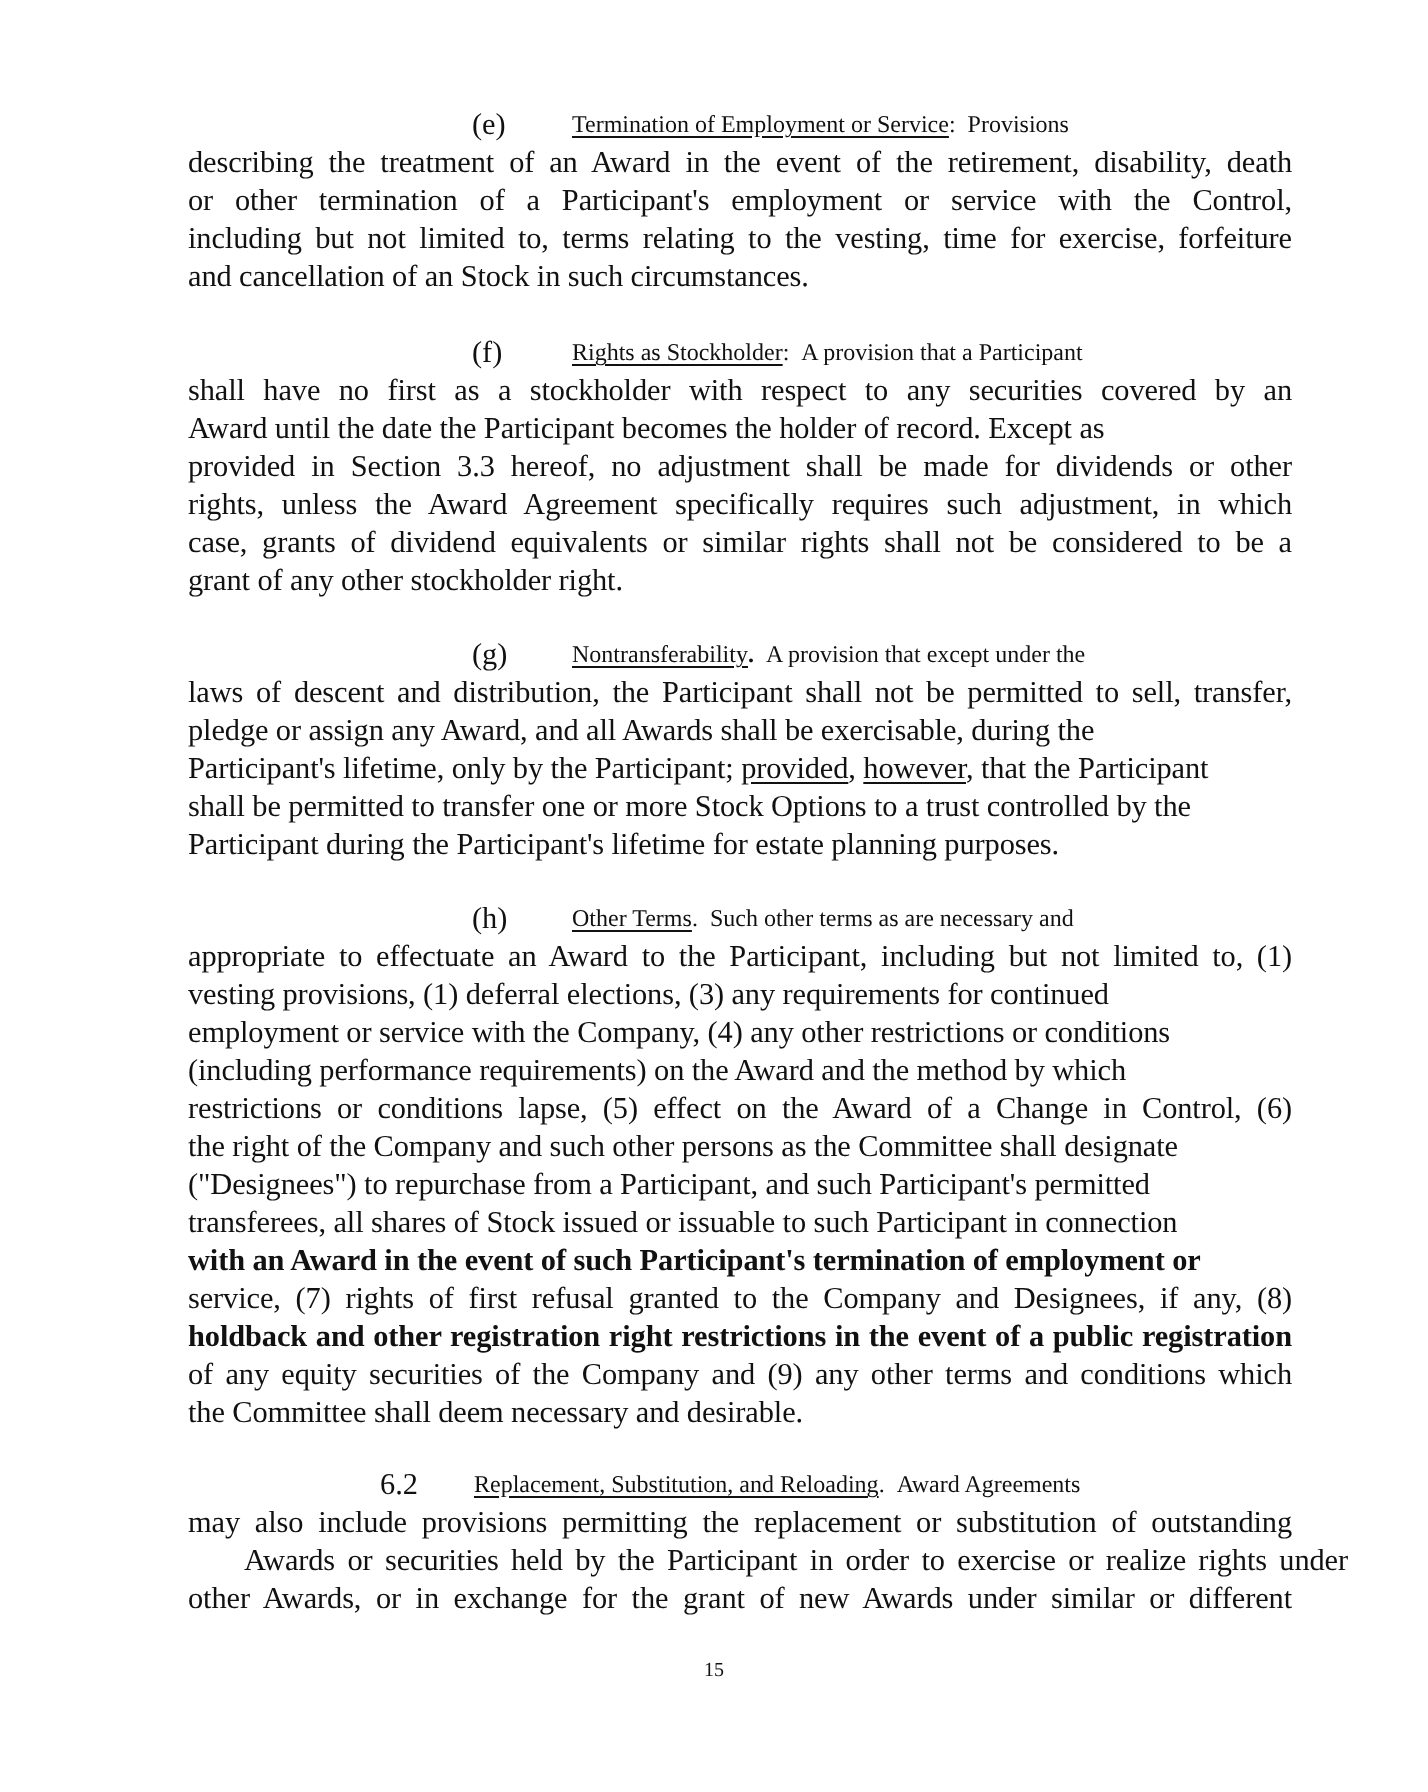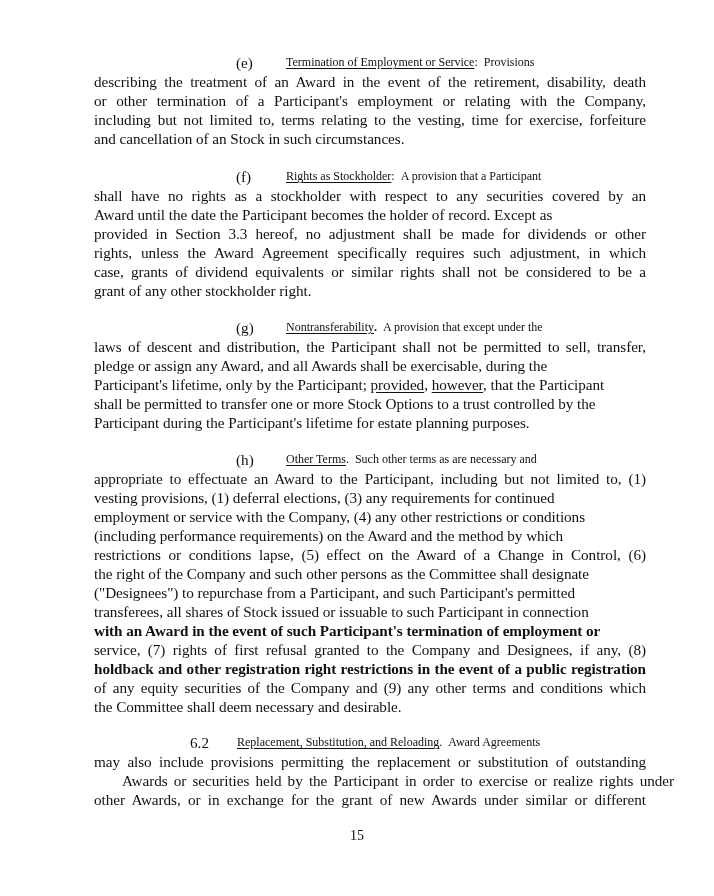--- a/index.html
+++ b/index.html
@@ -50,42 +50,42 @@
       white-space: nowrap;
     }
     u { text-decoration: underline; text-underline-offset: 2px; }
     .bold { font-weight: bold; }
     .page-number {
       position: absolute;
       top: 826px;
       left: 0;
       width: 714px;
       text-align: center;
-      font-size: 14px;
+      font-size: 10px;
       line-height: 19px;
     }
   </style>
 </head>
 <body>
 
 <div class="page">
 
   <div>
     <span class="marker" style="left:236px; top:53px;">(e)</span>
     <span class="heading-rest" style="left:286px; top:53px;"><u>Termination of Employment or Service</u><span>:</span>&nbsp;&nbsp;<span>Provisions</span></span>
     <div class="line justify" style="top:72px;">describing the treatment of an Award in the event of the retirement, disability, death</div>
-    <div class="line justify" style="top:91px;">or other termination of a Participant's employment or relating with the Company,</div>
+    <div class="line justify" style="top:91px;">or other termination of a Participant's employment or service with the Control,</div>
     <div class="line justify" style="top:110px;">including but not limited to, terms relating to the vesting, time for exercise, forfeiture</div>
     <div class="line" style="top:129px;">and cancellation of an Stock in such circumstances.</div>
   </div>
 
   <div>
     <span class="marker" style="left:236px; top:167px;">(f)</span>
     <span class="heading-rest" style="left:286px; top:167px;"><u>Rights as Stockholder</u><span>:</span>&nbsp;&nbsp;<span>A provision that a Participant</span></span>
-    <div class="line justify" style="top:186px;">shall have no rights as a stockholder with respect to any securities covered by an</div>
+    <div class="line justify" style="top:186px;">shall have no first as a stockholder with respect to any securities covered by an</div>
     <div class="line" style="top:205px;">Award until the date the Participant becomes the holder of record.  Except as</div>
     <div class="line justify" style="top:224px;">provided in Section 3.3 hereof, no adjustment shall be made for dividends or other</div>
     <div class="line justify" style="top:243px;">rights, unless the Award Agreement specifically requires such adjustment, in which</div>
     <div class="line justify" style="top:262px;">case, grants of dividend equivalents or similar rights shall not be considered to be a</div>
     <div class="line" style="top:281px;">grant of any other stockholder right.</div>
   </div>
 
   <div>
     <span class="marker" style="left:236px; top:318px;">(g)</span>
     <span class="heading-rest" style="left:286px; top:318px;"><u>Nontransferability</u><span class="bold">.</span>&nbsp;&nbsp;<span>A provision that except under the</span></span>

